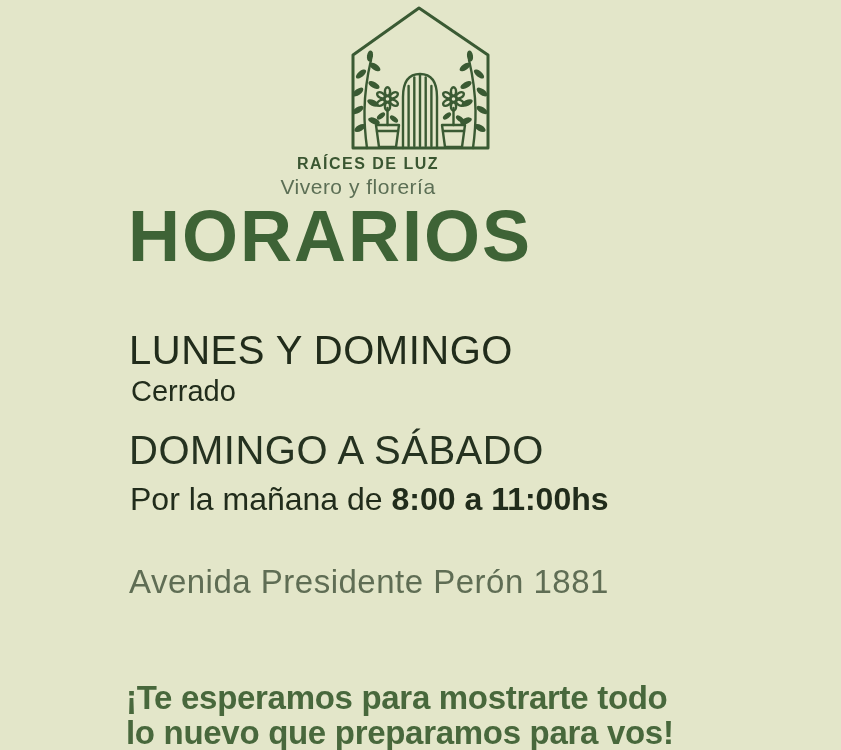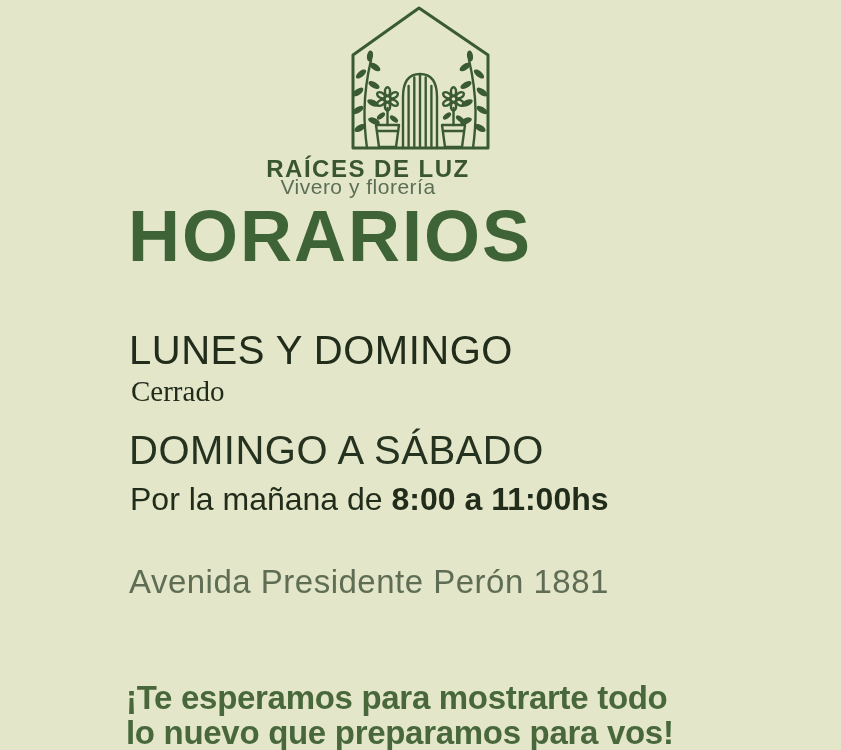--- a/index.html
+++ b/index.html
@@ -19,21 +19,21 @@
     position:relative;
     width:841px;height:750px;
     background:var(--bg);
     overflow:hidden;
     font-family:"Liberation Sans","DejaVu Sans",sans-serif;
   }
   .abs{position:absolute;}
   .logo-art{left:345px;top:2px;}
   .brand-name{
     left:0;top:155px;width:736px;text-align:center;
-    font-size:24px;font-weight:700;letter-spacing:1.5px;
+    font-size:16px;font-weight:700;letter-spacing:1.5px;
     color:var(--brand_green);
   }
   .brand-tagline{
     left:0;top:175px;width:716px;text-align:center;
     font-size:21px;font-weight:400;letter-spacing:0.5px;
     color:var(--tagline_green);
   }
   .heading{
     left:128px;top:200px;
     font-size:72px;font-weight:700;letter-spacing:2px;line-height:1;
@@ -42,21 +42,20 @@
   .day-title{
     font-size:40px;font-weight:400;line-height:1;letter-spacing:0.5px;
     color:var(--dark_text);
   }
   .lunes{left:129px;top:330px;}
   .martes{left:129px;top:430px;color:var(--martes_text);}
   .cerrado{
     left:131px;top:377px;
     font-size:29px;font-weight:400;line-height:1;
     color:var(--dark_text);
-    font-family:Liberation Serif, serif;
   }
   .hours{
     left:130px;top:481px;
     font-size:32px;font-weight:400;line-height:36px;
     color:var(--dark_text);
     text-align:right;
   }
   .hours strong{font-weight:700;}
   .address{
     left:129px;top:565px;

